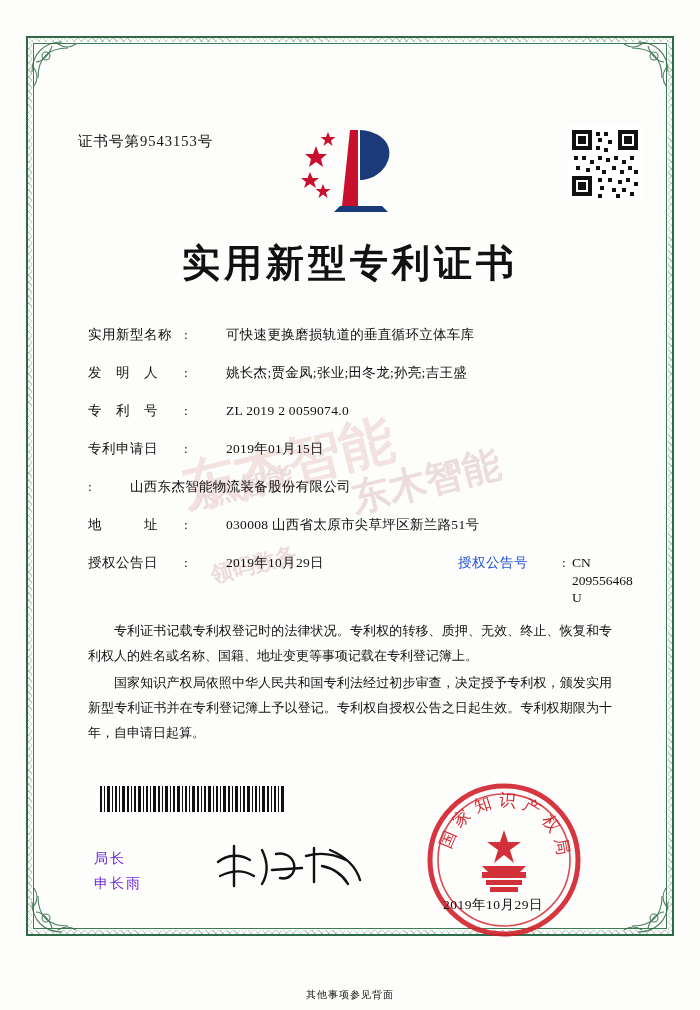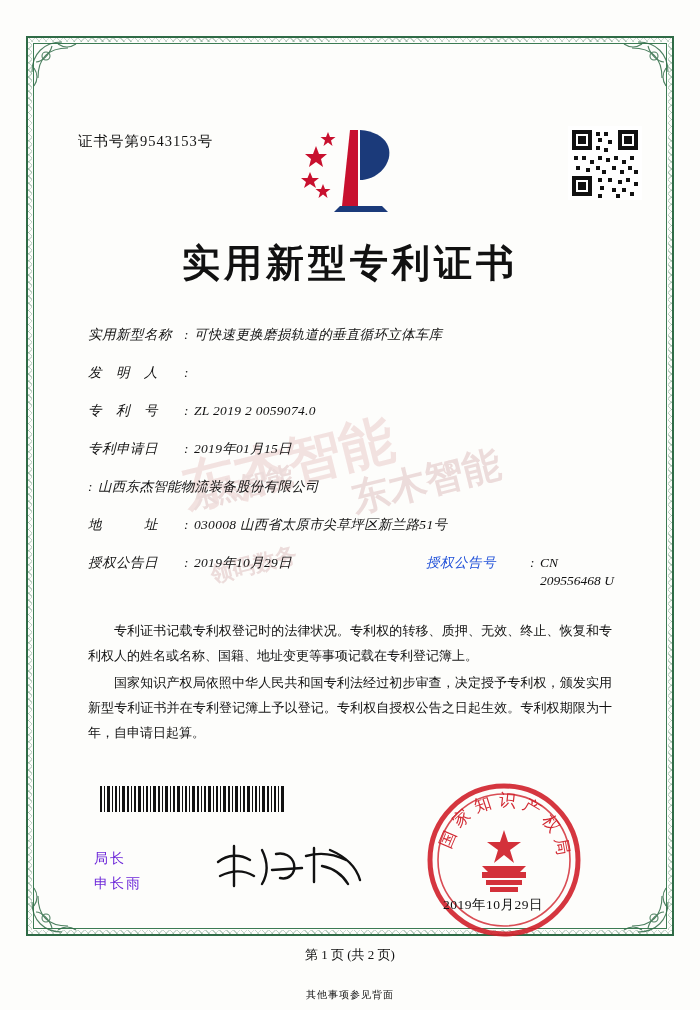--- a/index.html
+++ b/index.html
@@ -114,36 +114,36 @@
     position: absolute;
     left: 88px; top: 326px;
     width: 530px;
   }
   .field-row {
     display: flex;
     align-items: baseline;
     margin-bottom: 20.5px;
     font-size: 13.5px;
     line-height: 1.3;
-    font-style: italic;
   }
   .field-label {
     width: 96px;
     flex: 0 0 96px;
     color: #111;
     letter-spacing: 0.5px;
   }
   .field-colon {
     flex: 0 0 10px;
     color: #111;
   }
   .field-value {
     flex: 1 1 auto;
     color: #111;
     letter-spacing: 0.3px;
+    margin-left: 32px;
   }
   .field-row.split .field-value {
     flex: 0 0 232px;
   }
   .field-label2 {
     flex: 0 0 104px;
     color: #1d4ed8;
     letter-spacing: 0.5px;
   }
   .field-value2 {
@@ -365,20 +365,21 @@
 
     <div class="field-row">
       <span class="field-label">实用新型名称</span>
       <span class="field-colon">:</span>
       <span class="field-value">可快速更换磨损轨道的垂直循环立体车库</span>
     </div>
 
     <div class="field-row">
       <span class="field-label">发　明　人</span>
       <span class="field-colon">:</span>
+      <span class="field-value">姚长杰;贾金凤;张业;田冬龙;孙亮;吉王盛</span>
     </div>
 
     <div class="field-row">
       <span class="field-label">专　利　号</span>
       <span class="field-colon">:</span>
       <span class="field-value">ZL 2019 2 0059074.0</span>
     </div>
 
     <div class="field-row">
       <span class="field-label">专利申请日</span>
@@ -500,16 +501,15 @@
 
     <defs>
       <path id="sealArc" d="M 80 80 m -54 0 a 54 54 0 1 1 108 0"></path>
     </defs>
     <text font-size="17" fill="#d0202a" font-family="'DejaVu Serif','Liberation Serif',serif" letter-spacing="6" opacity="0.95">
       <textPath href="#sealArc" startOffset="6%">国家知识产权局</textPath>
     </text>
   </svg>
   <div class="seal-date">2019年10月29日</div>
 
-  <div class="page-no">第 1 页 (共 2 页)</div>
   <div class="back-note">其他事项参见背面</div>
 
 </div>
 
 </body></html>

